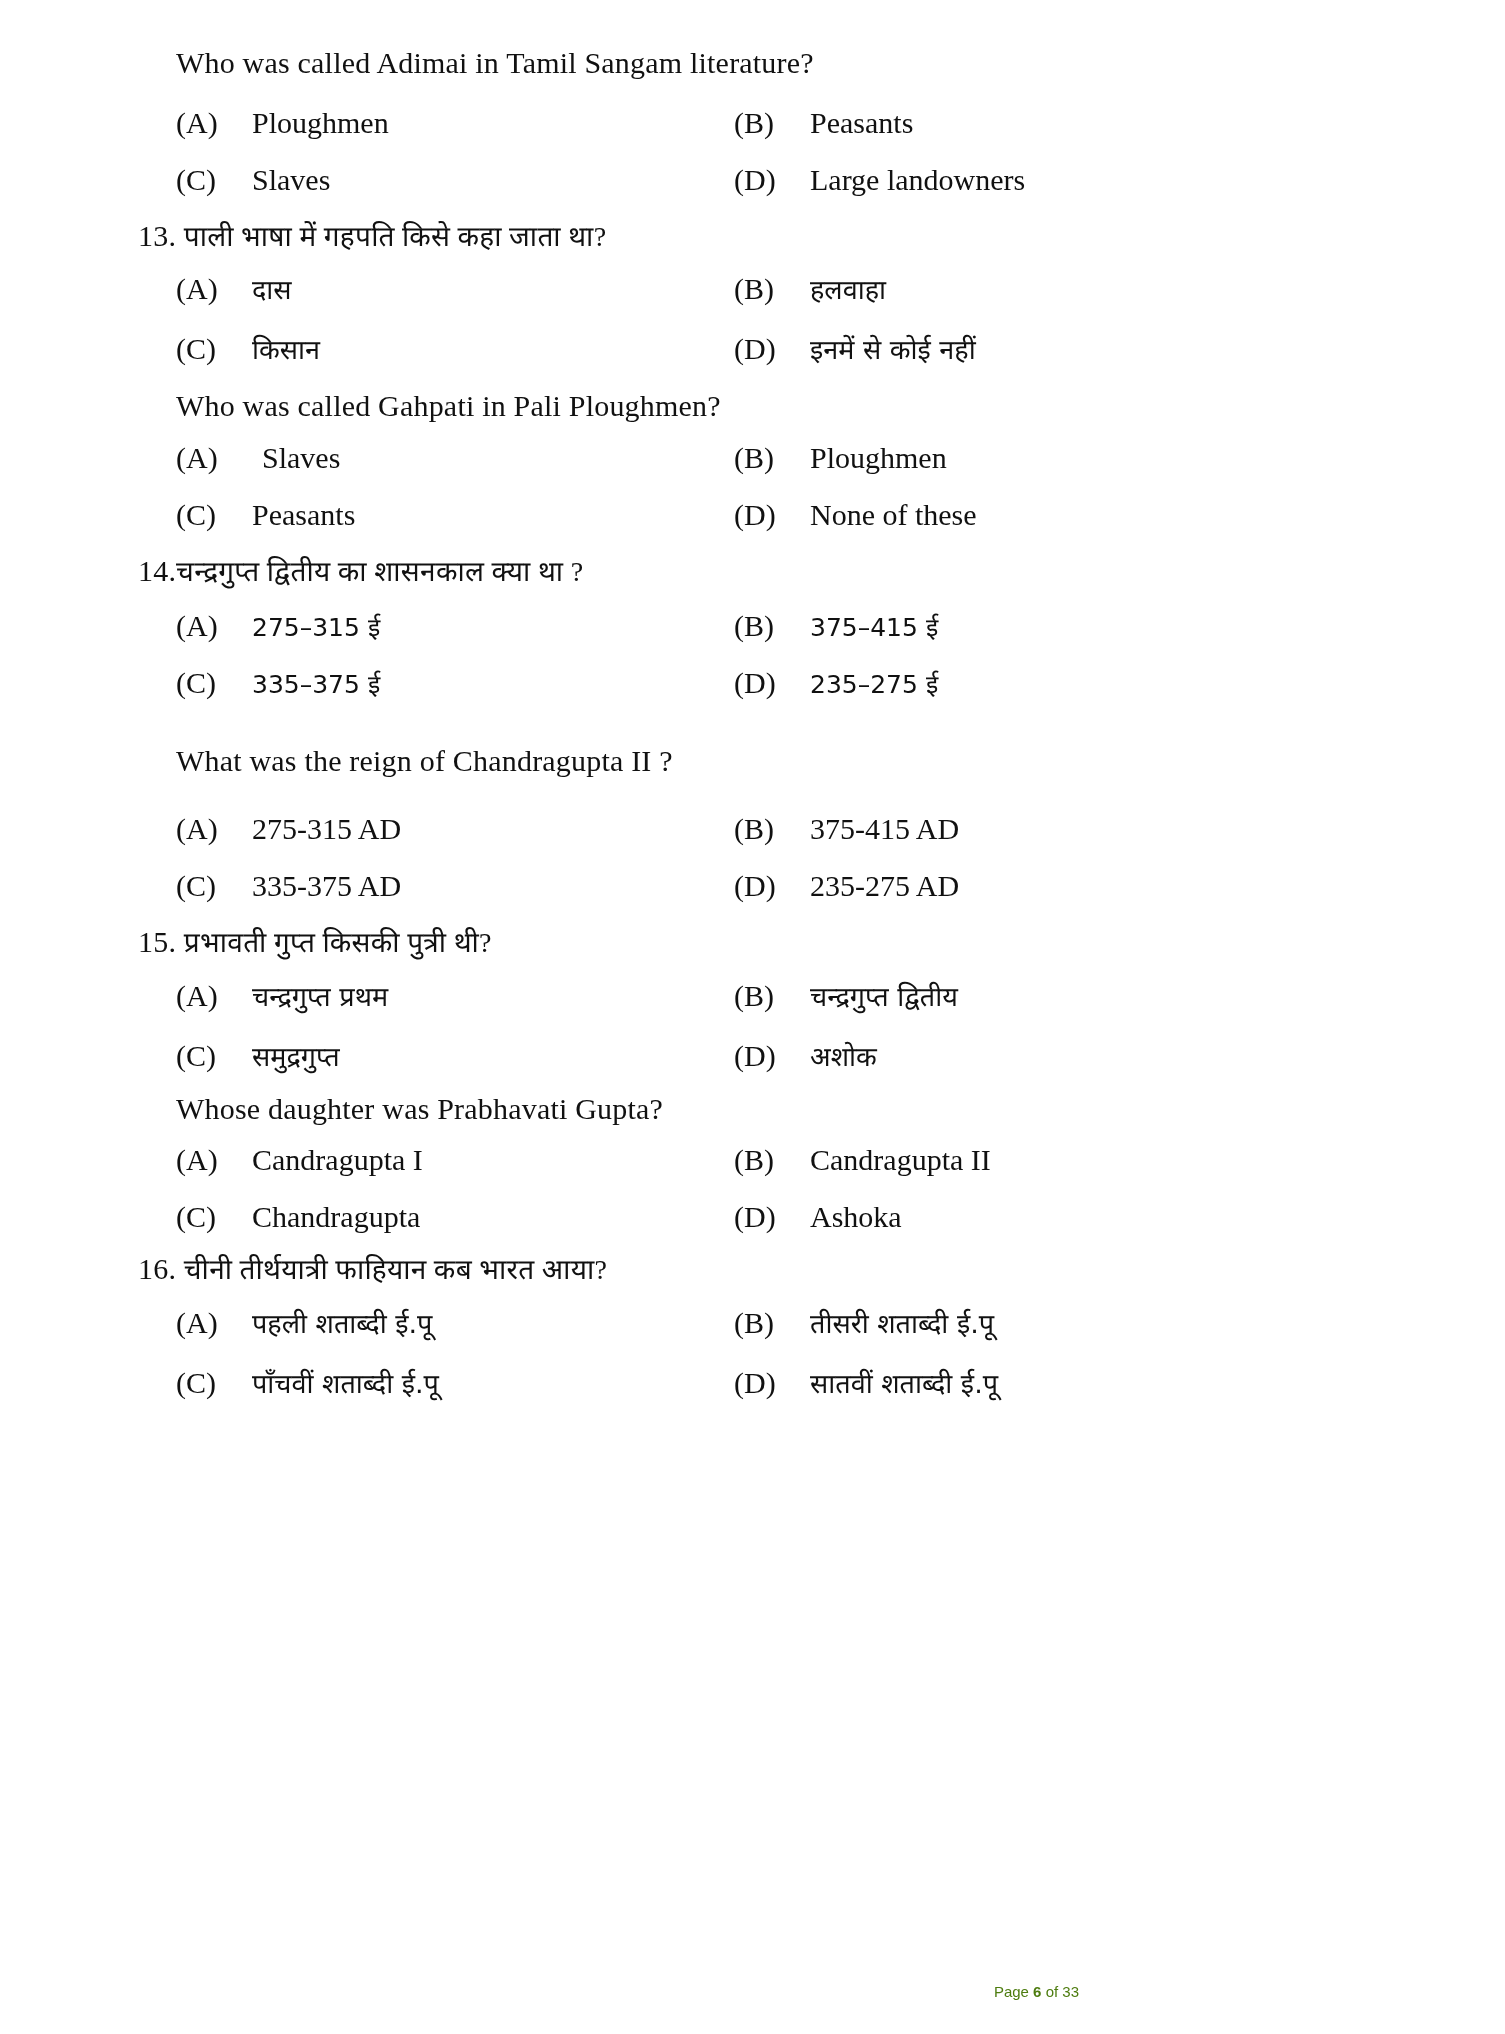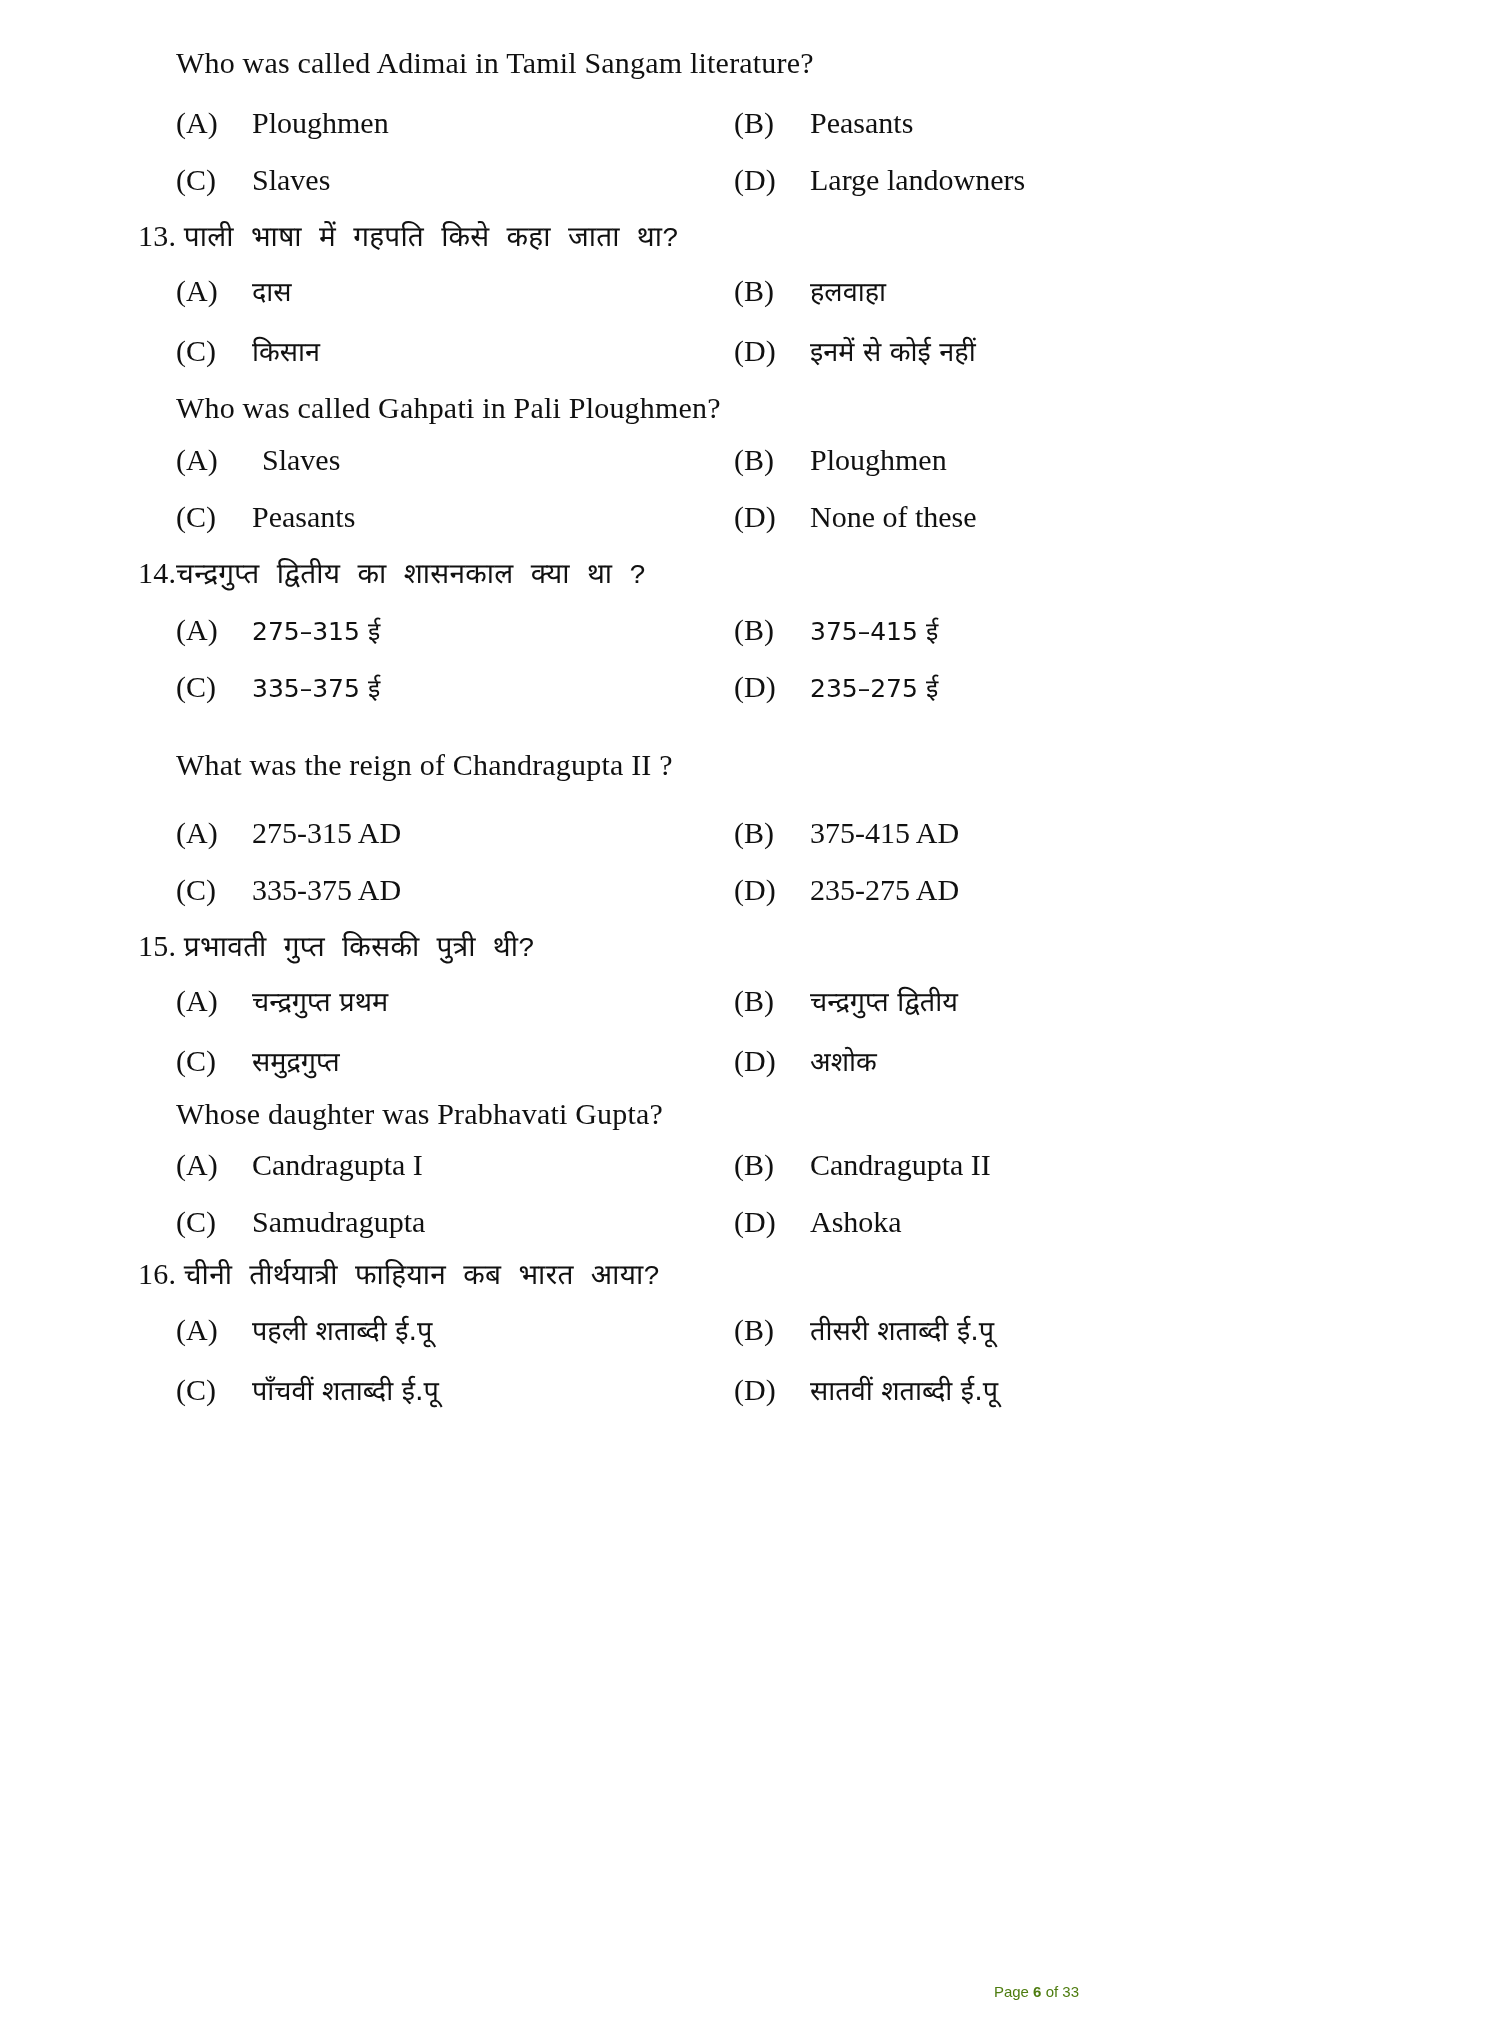--- a/index.html
+++ b/index.html
@@ -36,21 +36,21 @@
   }
   .qline.indent {
     margin-left: 38px;
   }
   .dev {
     font-family: "DejaVu Sans", "Liberation Sans", sans-serif;
     font-size: 27px;
     letter-spacing: 0px;
   }
   .dev-q {
-    font-family: Liberation Mono, monospace;
+    font-family: Liberation Serif, serif;
     font-size: 28px;
     letter-spacing: 0.3px;
   }
 
   
   .optrow {
     display: flex;
     width: 100%;
     margin-left: 38px;
     box-sizing: border-box;
@@ -287,21 +287,21 @@
       </div>
       <div class="opt right">
         <span class="opt-key">(B)</span>
         <span class="opt-val">Candragupta II</span>
       </div>
     </div>
     <div class="row-sp"></div>
     <div class="optrow">
       <div class="opt left">
         <span class="opt-key">(C)</span>
-        <span class="opt-val">Samudragupta</span>
+        <span class="opt-val">Chandragupta</span>
       </div>
       <div class="opt right">
         <span class="opt-key">(D)</span>
         <span class="opt-val">Ashoka</span>
       </div>
     </div>
 
     <div class="gap-18"></div>
 
     <div class="qline num">

